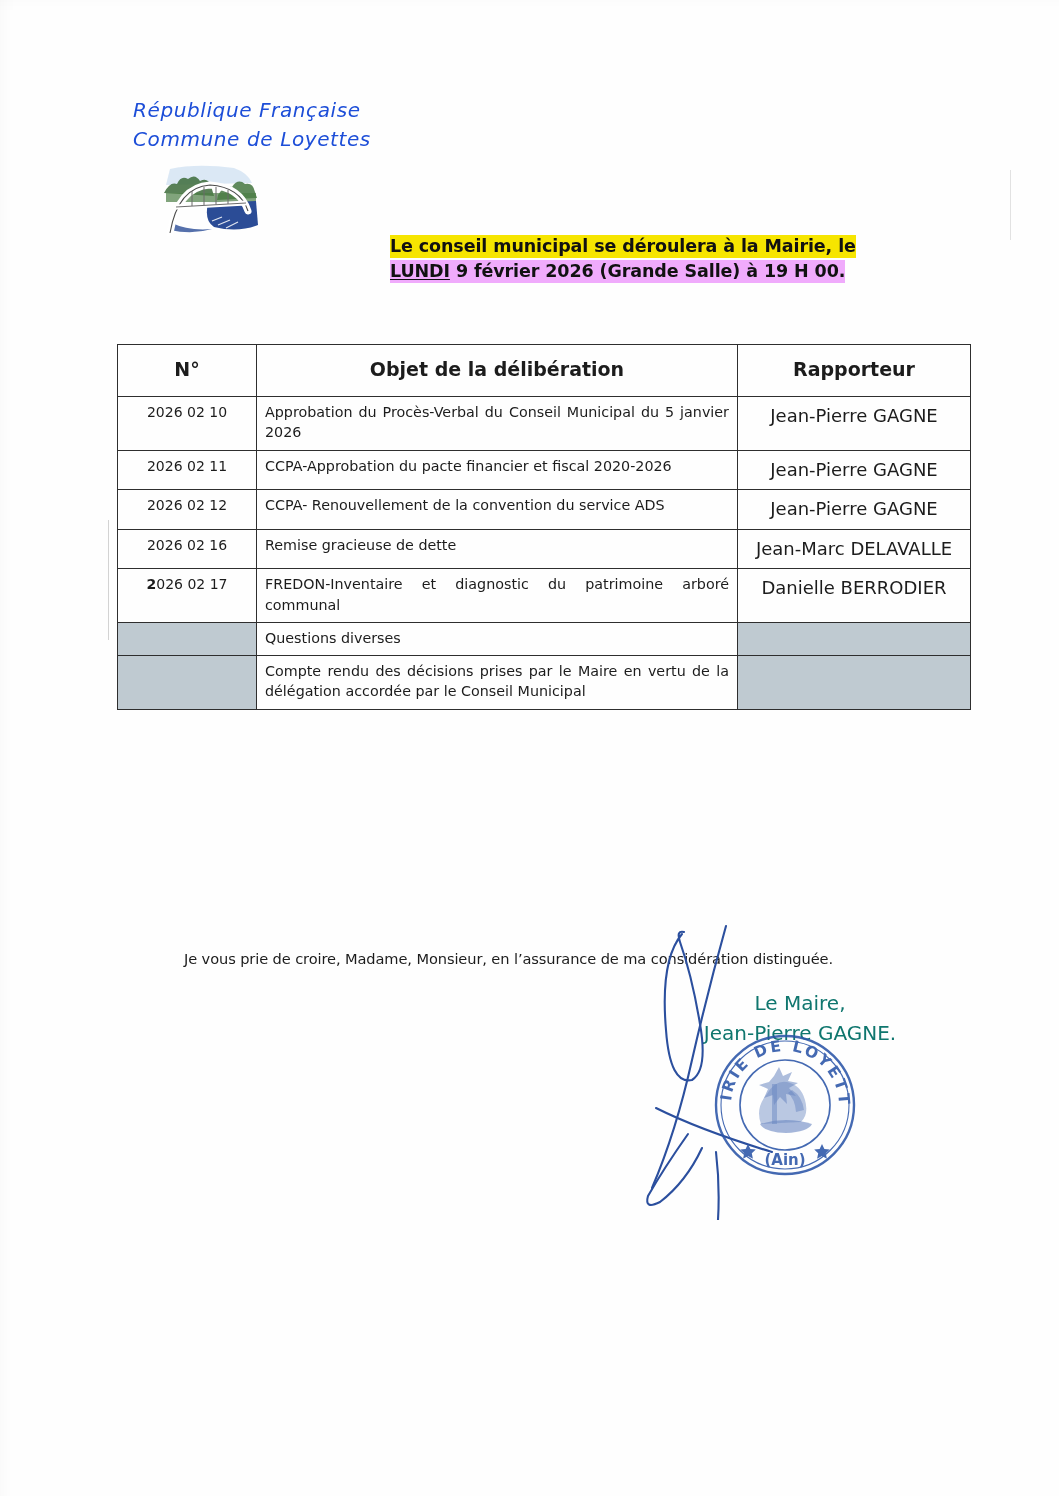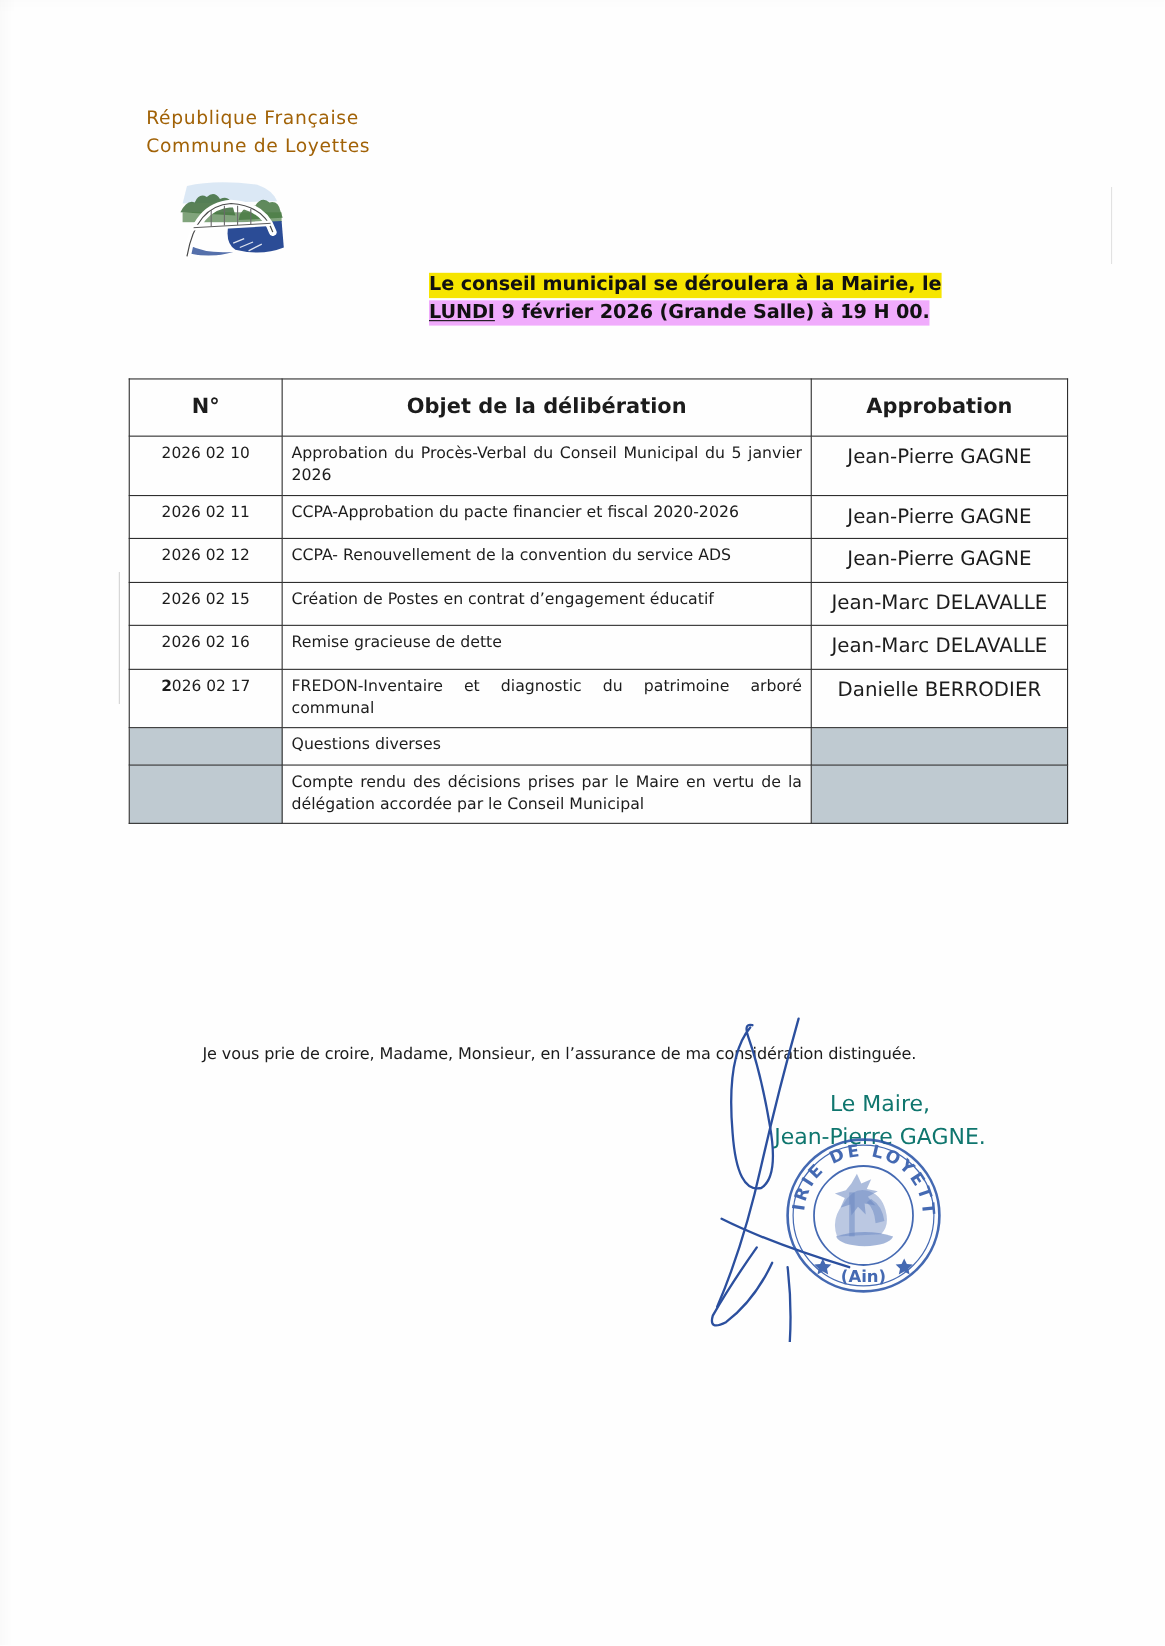--- a/index.html
+++ b/index.html
@@ -48,39 +48,40 @@
 
   
   .letterhead {
     position: absolute;
     left: 133px;
     top: 96px;
     line-height: 1.45;
   }
   .letterhead div {
     font-family: "DejaVu Sans", sans-serif;
-    font-size: 17px;
+    font-size: 20px;
     letter-spacing: .6px;
-    color: #a16207;
+    color: #1d4ed8;
+    font-style: italic;
   }
 
   
   .logo {
     position: absolute;
     left: 152px;
     top: 163px;
     width: 118px;
     height: 76px;
   }
 
   
   .title-block {
     position: absolute;
     left: 362px;
-    top: 247px;
+    top: 234px;
     width: 500px;
     padding-left: 28px;
   }
   .title-line {
     font-family: "DejaVu Sans", sans-serif;
     font-weight: bold;
     font-size: 17.5px;
     line-height: 25px;
     color: #111;
     letter-spacing: -.1px;
@@ -246,43 +247,38 @@
   <table class="agenda-table">
     <colgroup>
       <col class="col-num">
         <col class="col-obj">
         <col class="col-rap">
     </colgroup>
     <thead>
       <tr>
         <th class="h-num">N°</th>
         <th>Objet de la délibération</th>
-        <th>Approbation</th>
+        <th>Rapporteur</th>
       </tr>
     </thead>
     <tbody>
         <tr>
           <td class="c-num">2026 02 10</td>
           <td class="c-obj justify">Approbation du Procès-Verbal du Conseil Municipal du 5 janvier 2026</td>
           <td class="c-rap">Jean-Pierre GAGNE</td>
         </tr>
         <tr>
           <td class="c-num">2026 02 11</td>
           <td class="c-obj">CCPA-Approbation du pacte financier et fiscal 2020-2026</td>
           <td class="c-rap">Jean-Pierre GAGNE</td>
         </tr>
         <tr>
           <td class="c-num">2026 02 12</td>
           <td class="c-obj">CCPA- Renouvellement de la convention du service ADS</td>
           <td class="c-rap">Jean-Pierre GAGNE</td>
-        </tr>
-        <tr>
-          <td class="c-num">2026 02 15</td>
-          <td class="c-obj">Création de Postes en contrat d’engagement éducatif</td>
-          <td class="c-rap">Jean-Marc DELAVALLE</td>
         </tr>
         <tr>
           <td class="c-num">2026 02 16</td>
           <td class="c-obj">Remise gracieuse de dette</td>
           <td class="c-rap">Jean-Marc DELAVALLE</td>
         </tr>
         <tr>
           <td class="c-num"><span class="lead-bold">2</span>026 02 17</td>
           <td class="c-obj justify">FREDON-Inventaire et diagnostic du patrimoine arboré communal</td>
           <td class="c-rap">Danielle BERRODIER</td>

